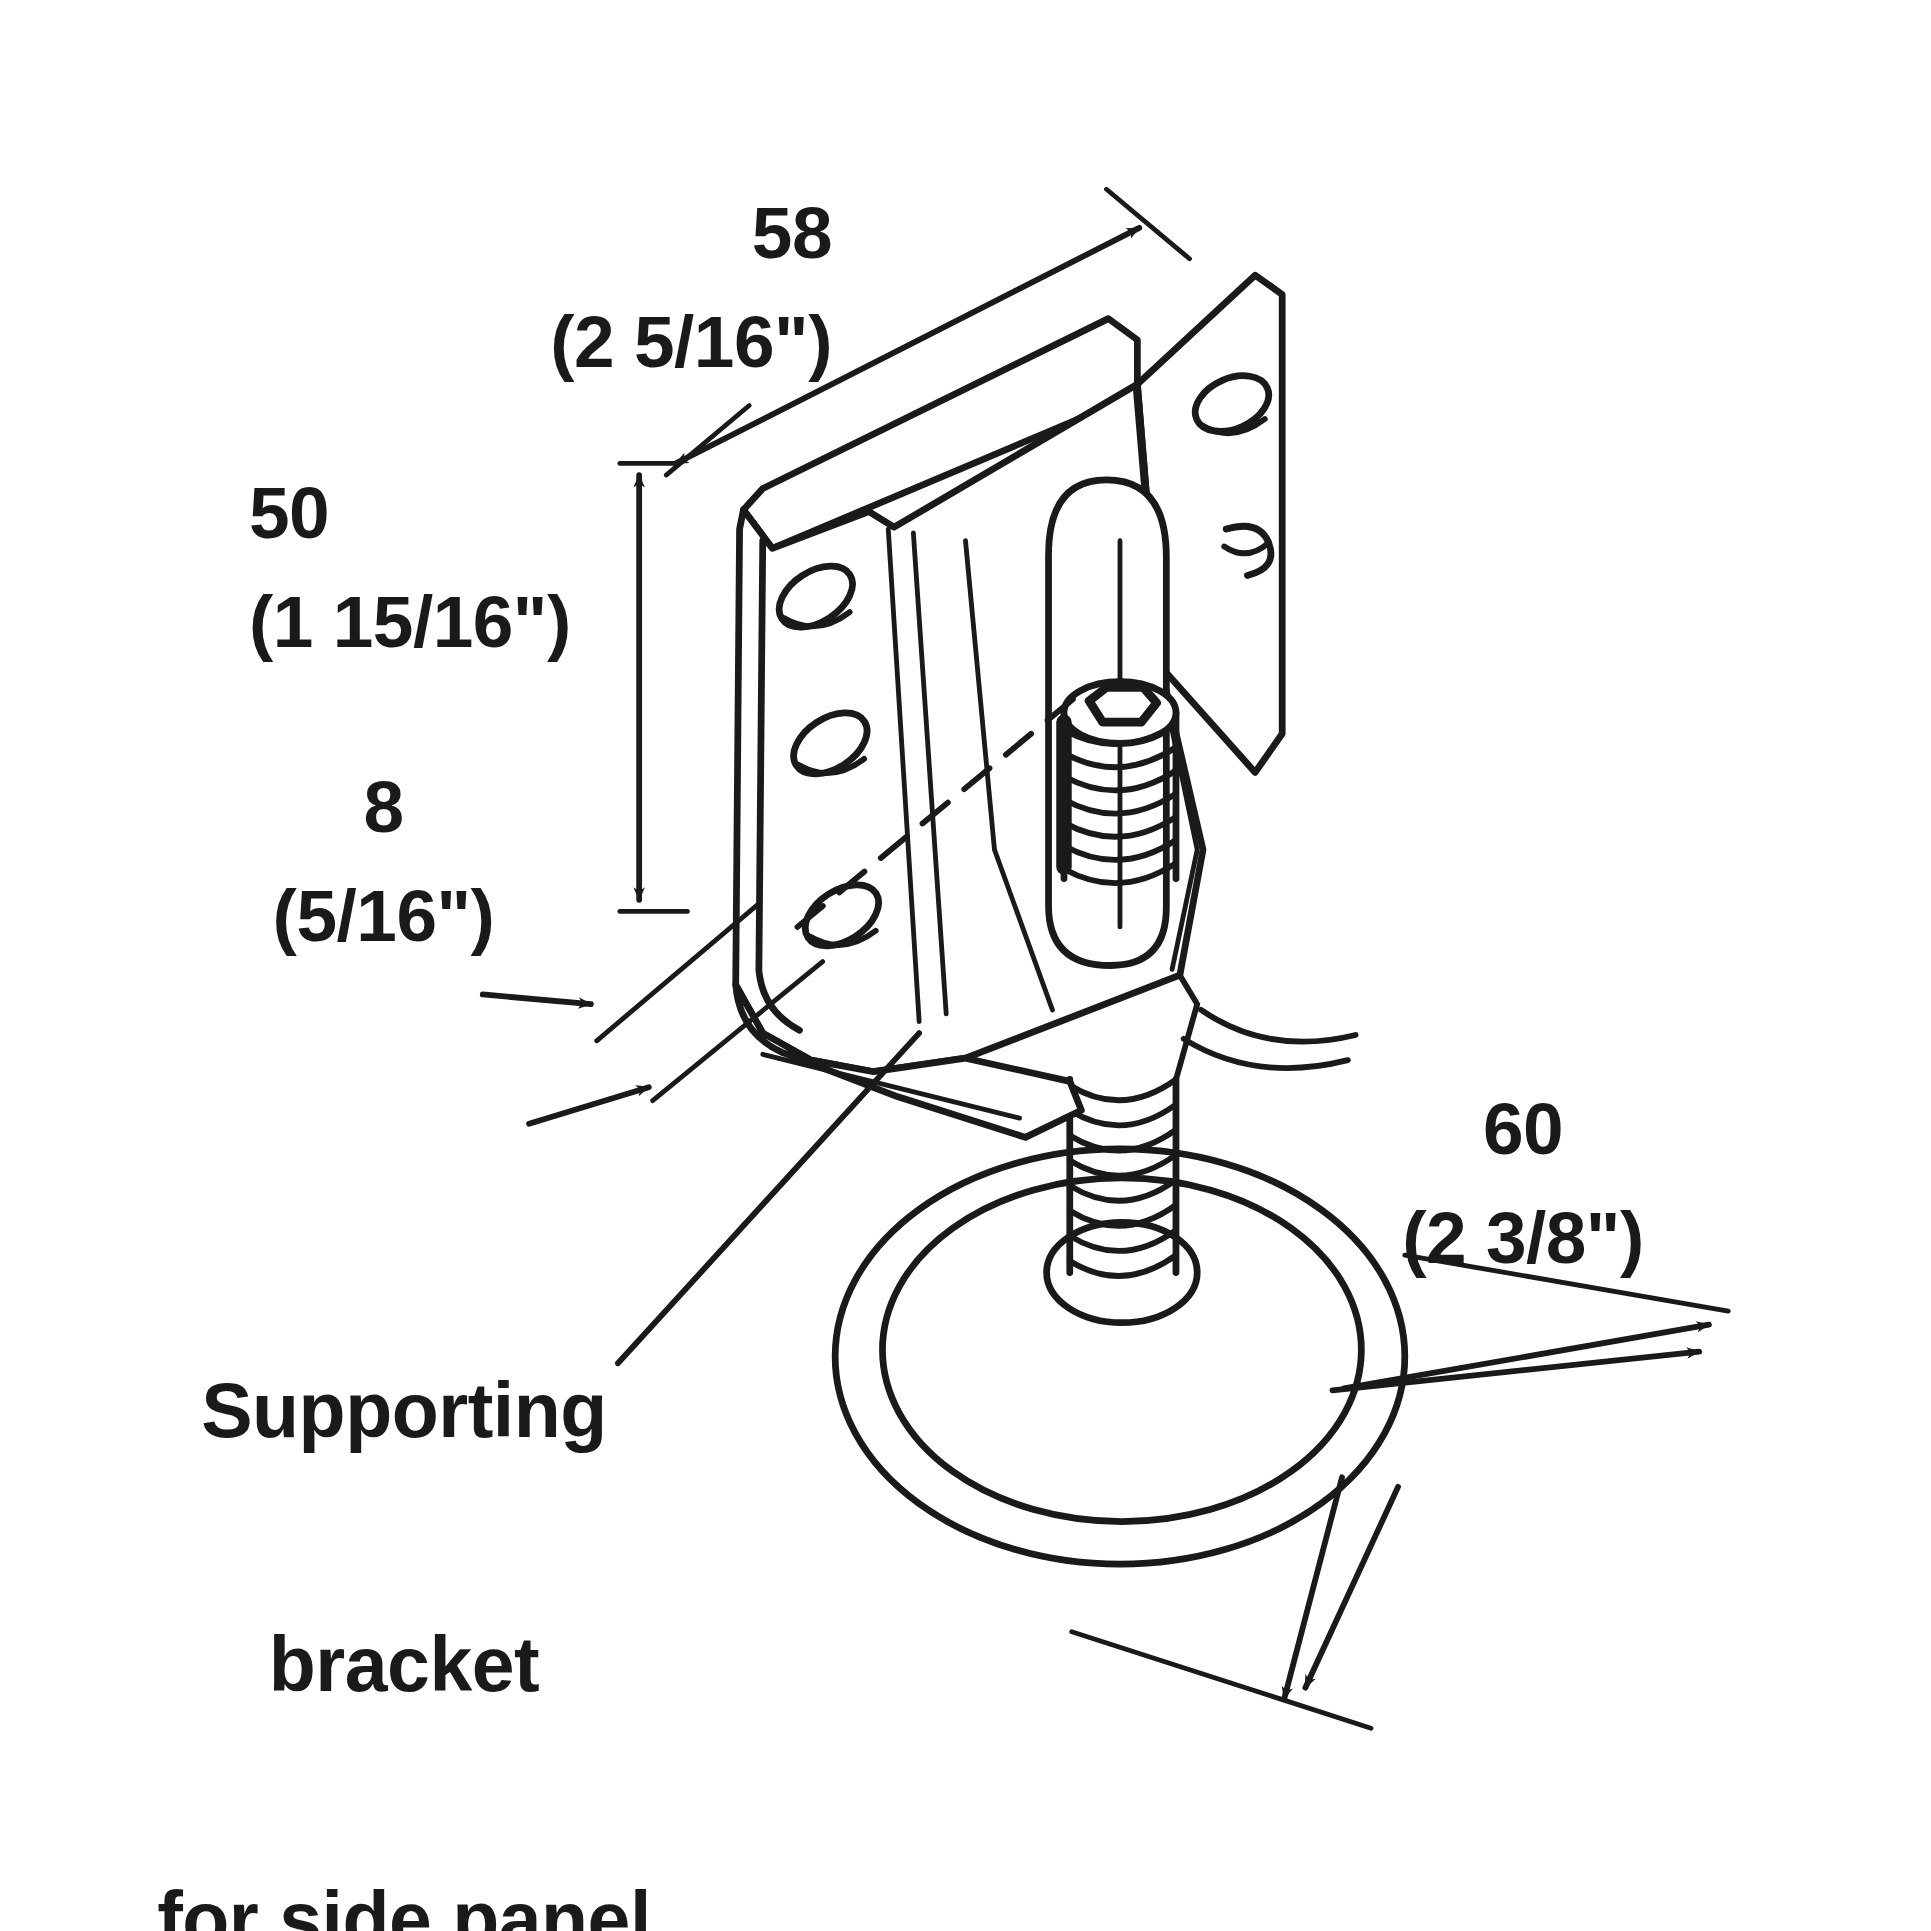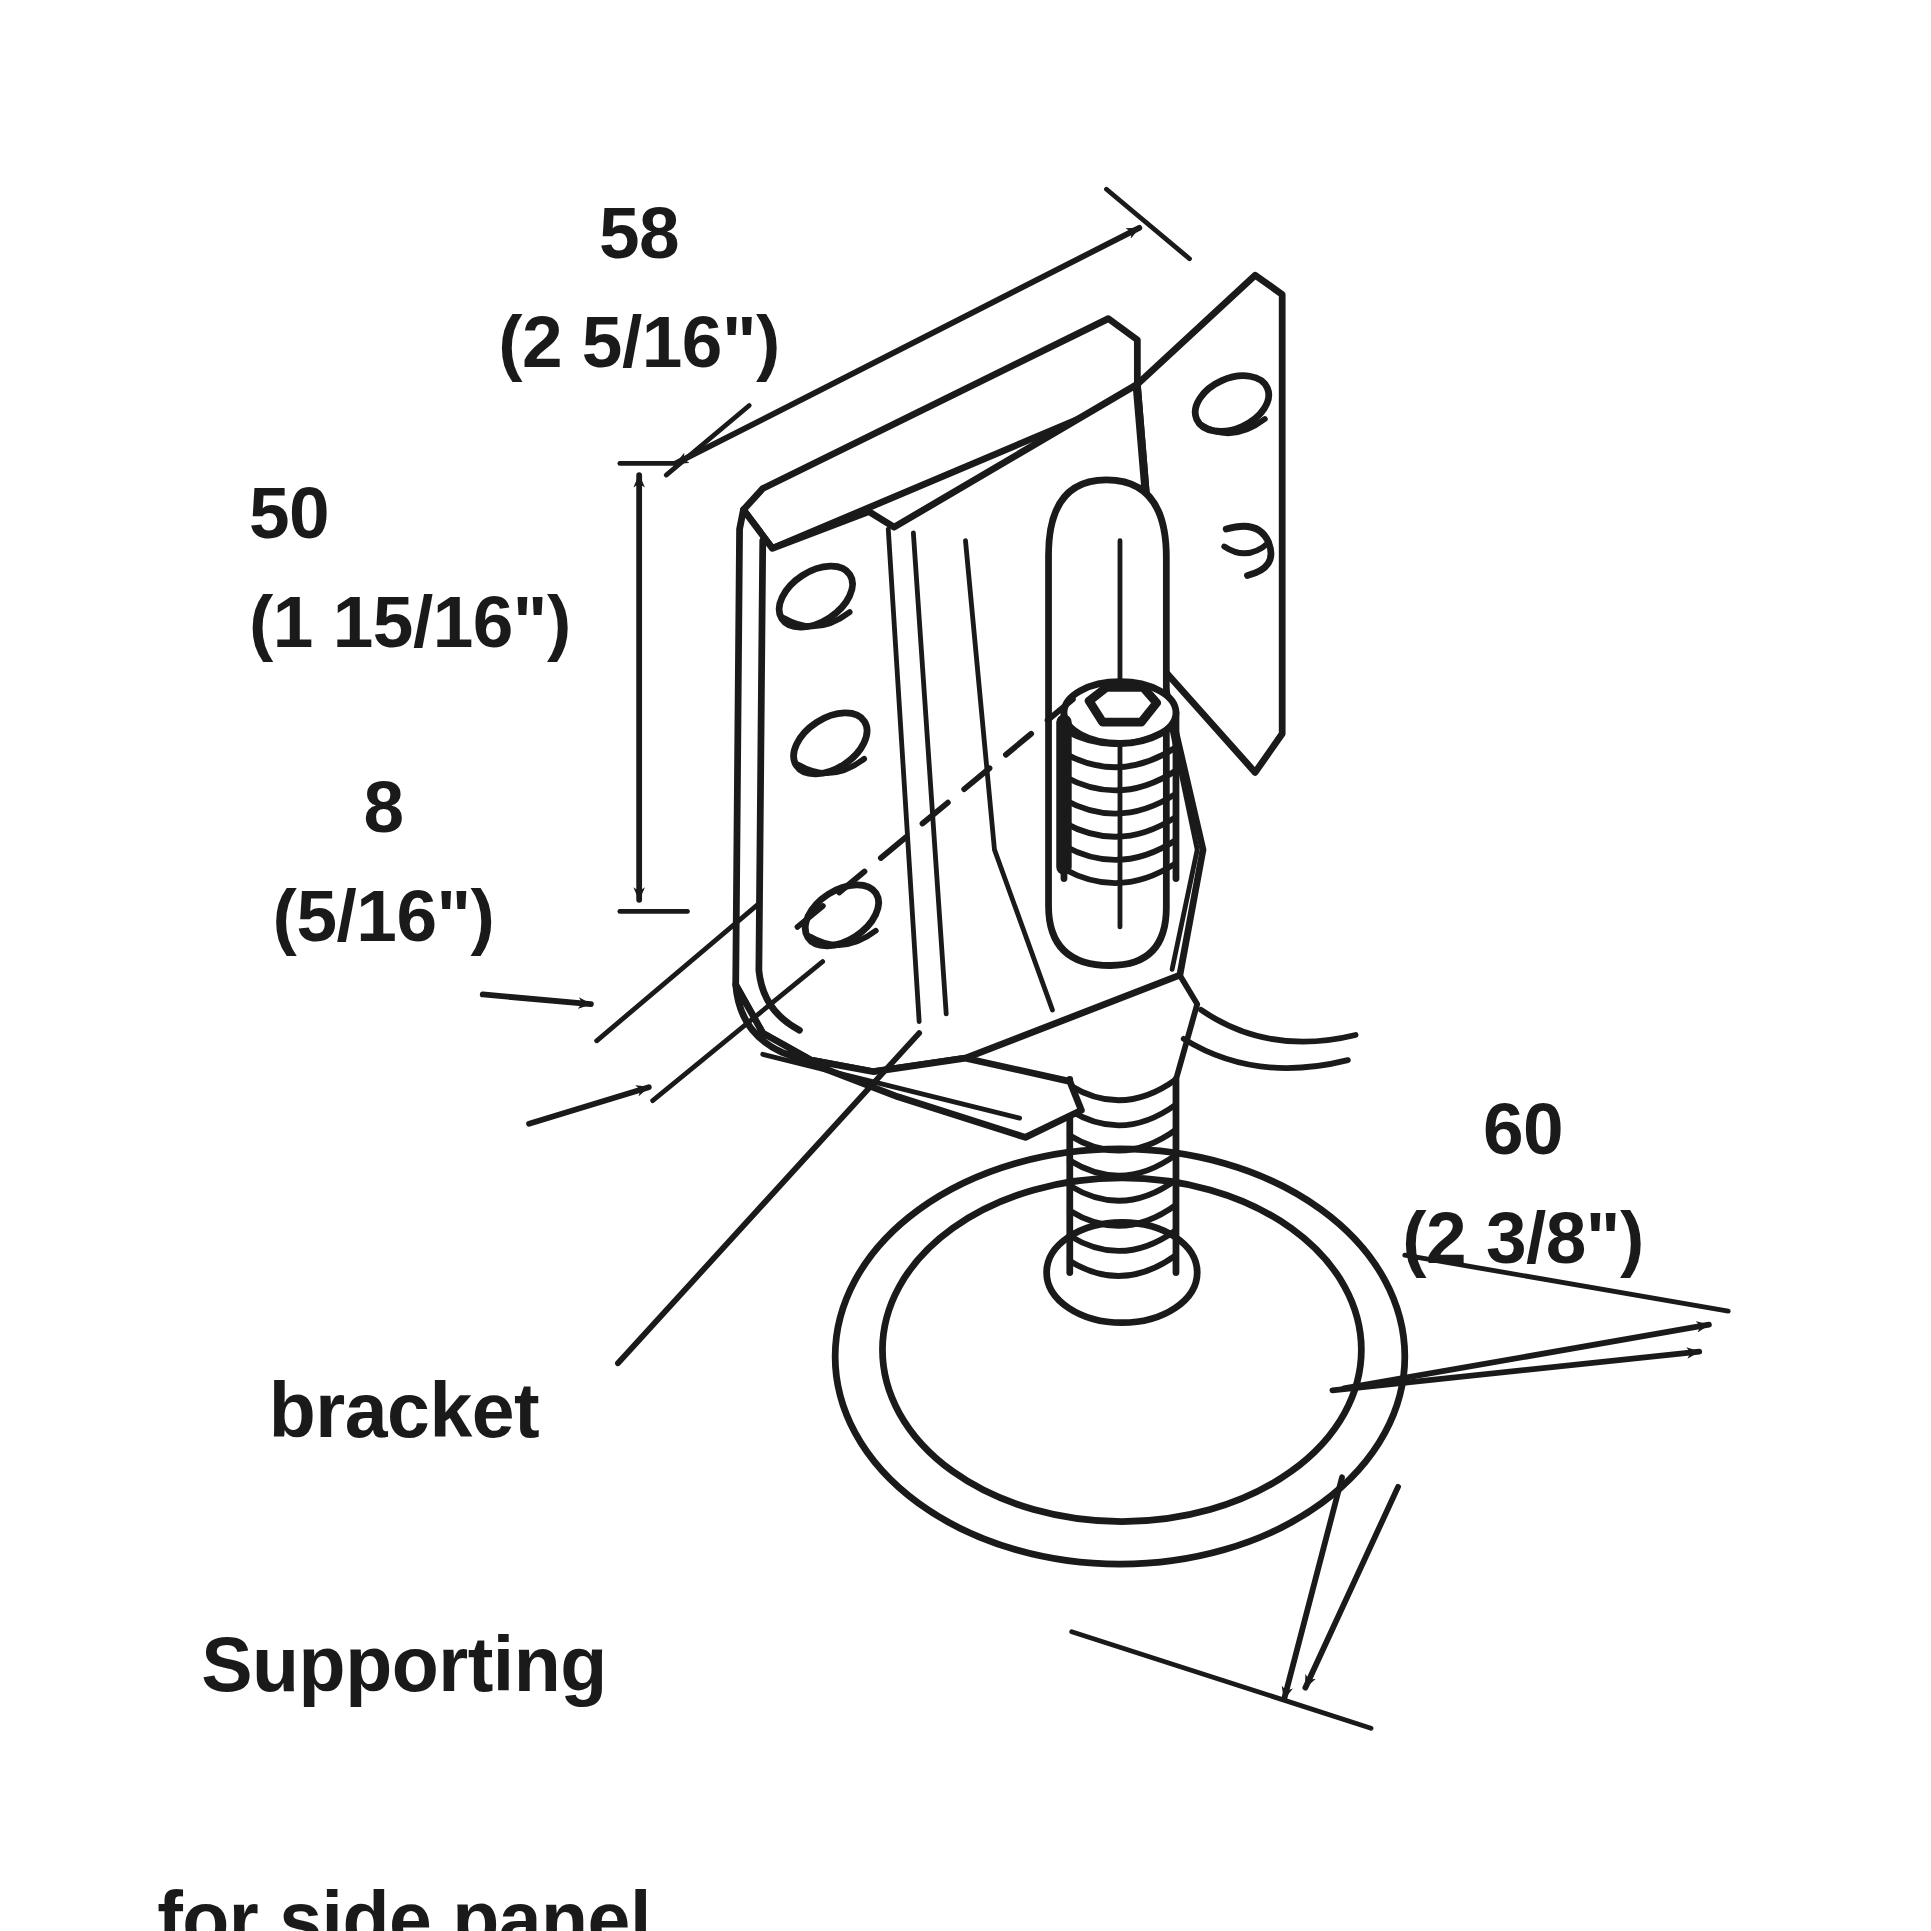--- a/index.html
+++ b/index.html
@@ -39,21 +39,21 @@
     letter-spacing: -0.5px;
   }
   .annot .ln { display: block; }
   .dim-metric { font-size: 73px; }
   .dim-imperial { font-size: 73px; }
 
   #dim-58 {
     left: 446px;
     top: 162px;
     width: 386px;
-    text-align: center;
+    text-align: right;
   }
   #dim-50 {
     left: 249px;
     top: 442px;
     width: 367px;
     text-align: left;
   }
   #dim-8 {
     left: 224px;
     top: 736px;
@@ -256,19 +256,19 @@
     <span class="ln dim-metric">8</span>
     <span class="ln dim-imperial">(5/16")</span>
   </div>
 
   <div class="annot" id="dim-60">
     <span class="ln dim-metric">60</span>
     <span class="ln dim-imperial">(2 3/8")</span>
   </div>
 
   <div class="annot" id="callout-bracket">
+    <span class="ln">Supporting</span>
     <span class="ln">bracket</span>
-    <span class="ln">Supporting</span>
     <span class="ln">for side panel</span>
   </div>
 
 </div>
 
 
 </body></html>

